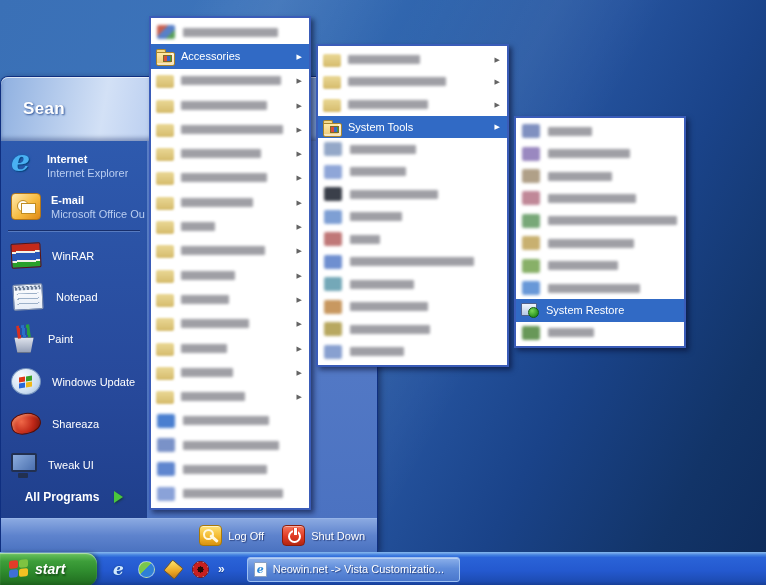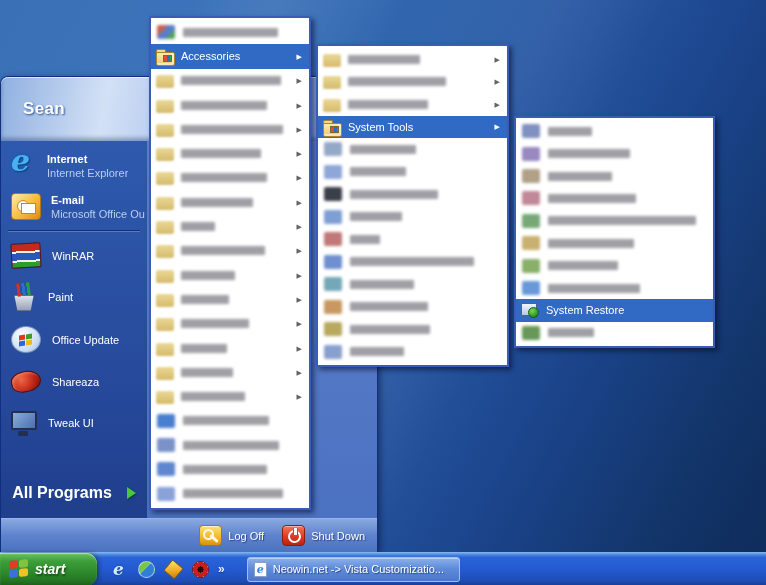--- a/index.html
+++ b/index.html
@@ -28,21 +28,21 @@
     display:flex; flex-direction:column; padding-top:5px; overflow:hidden; }
   .sp-right{ flex:1; background:linear-gradient(#5d82cb 0%,#4b72c1 100%); }
   .sp-div{ height:2px; margin:3px 7px; border-top:1px solid rgba(8,18,60,.55);
     border-bottom:1px solid rgba(170,195,240,.35); }
   .pitem{ display:flex; align-items:center; gap:8px; padding:5px 2px 5px 8px; cursor:default; }
   .ptxt{ display:flex; flex-direction:column; gap:2px; white-space:nowrap; overflow:hidden; }
   .ptitle{ font-size:11px; font-weight:bold; color:#fff; }
   .psub{ font-size:11px; color:#b9cdf0; }
   .gitem{ display:flex; align-items:center; gap:9px; padding:6px 2px 6px 8px; font-size:11px; color:#fff; white-space:nowrap; }
   .all-programs{ margin:auto 3px 10px 3px; height:30px; display:flex; align-items:center; justify-content:center;
-    gap:15px; font-size:16px; font-weight:bold; color:#fff; border-radius:3px; }
+    gap:15px; font-size:12px; font-weight:bold; color:#fff; border-radius:3px; }
   .green-arrow{ width:0; height:0; border-left:9px solid #4ac73c; border-top:6px solid transparent;
     border-bottom:6px solid transparent; filter:drop-shadow(1px 1px 1px rgba(10,50,10,.6)); }
   .sp-bottom{ position:absolute; left:0; right:0; bottom:0; height:34px;
     background:linear-gradient(#8aa9e1 0%,#5e83cd 50%,#4a72c0 100%);
     border-top:1px solid #96b4e8; display:flex; align-items:center; justify-content:flex-end;
     gap:18px; padding-right:12px; }
   .band-btn{ display:flex; align-items:center; gap:6px; font-size:11px; color:#fff;
     text-shadow:1px 1px 1px rgba(10,25,80,.6); cursor:default; }
 
   
@@ -79,21 +79,21 @@
   .ic-tweakui::before{ content:""; position:absolute; left:2px; top:3px; width:22px; height:15px;
     background:linear-gradient(135deg,#8cadde,#4a6fae); border:2px solid #223050; border-radius:2px; }
   .ic-tweakui::after{ content:""; position:absolute; left:9px; bottom:2px; width:10px; height:5px;
     background:#223050; border-radius:1px; }
 
   
   .menu{ position:absolute; background:#fff; border:2px solid #3a5cb8;
     box-shadow:3px 3px 5px rgba(5,10,40,.55); display:flex; flex-direction:column; padding:2px 0; }
   #menu-programs{ left:149px; top:16px; width:162px; height:494px; }
   #menu-accessories{ left:316px; top:44px; width:193px; height:323px; }
-  #menu-systemtools{ left:514px; top:116px; width:201px; height:232px; }
+  #menu-systemtools{ left:514px; top:116px; width:172px; height:232px; }
   .mrow{ display:flex; align-items:center; flex:1 1 0; min-height:0; gap:7px; padding:0 7px 0 5px; cursor:default; }
   .mrow.sel{ background:#316ac5; }
   .mlabel{ font-size:11px; color:#111; white-space:nowrap; }
   .sel .mlabel{ color:#fff; }
   .marrow{ margin-left:auto; font-size:7px; color:#1a1a1a; line-height:1; }
   .marrow.white{ color:#fff; }
   .marrow.dim{ color:#4a4a4a; filter:blur(.6px); opacity:.85; }
   .redact{ display:inline-block; height:9px; border-radius:1px; background:#95959c;
     filter:blur(1.4px); opacity:.9; }
   .mic{ width:18px; height:16px; flex:0 0 18px; position:relative; }
@@ -191,26 +191,30 @@
               </span>
             </div>
           </div>
         <div class="sp-div"></div>
         <div id="program-list">
             <div class="gitem">
               <span class="pic ic-winrar"></span>
               <span>WinRAR</span>
             </div>
             <div class="gitem">
+              <span class="pic ic-notepad"></span>
+              <span>Notepad</span>
+            </div>
+            <div class="gitem">
               <span class="pic ic-paint"></span>
               <span>Paint</span>
             </div>
             <div class="gitem">
               <span class="pic ic-winupd"></span>
-              <span>Office Update</span>
+              <span>Windows Update</span>
             </div>
             <div class="gitem">
               <span class="pic ic-shareaza"></span>
               <span>Shareaza</span>
             </div>
             <div class="gitem">
               <span class="pic ic-tweakui"></span>
               <span>Tweak UI</span>
             </div>
           </div>

